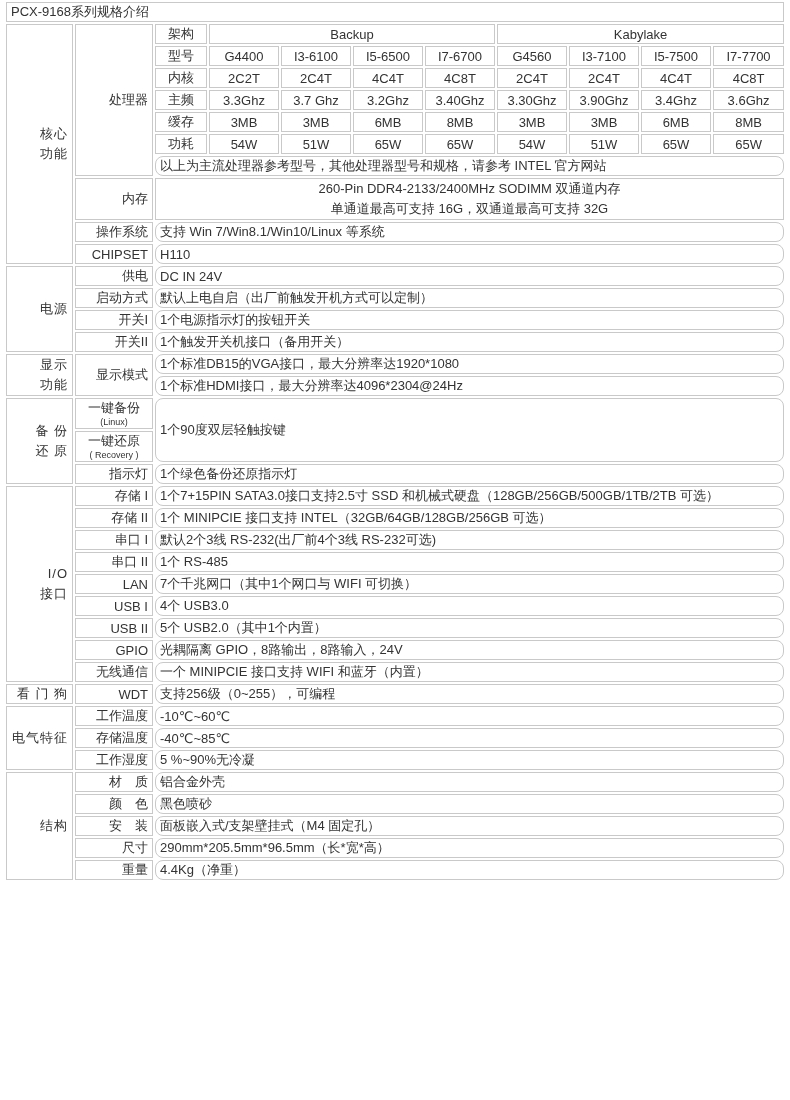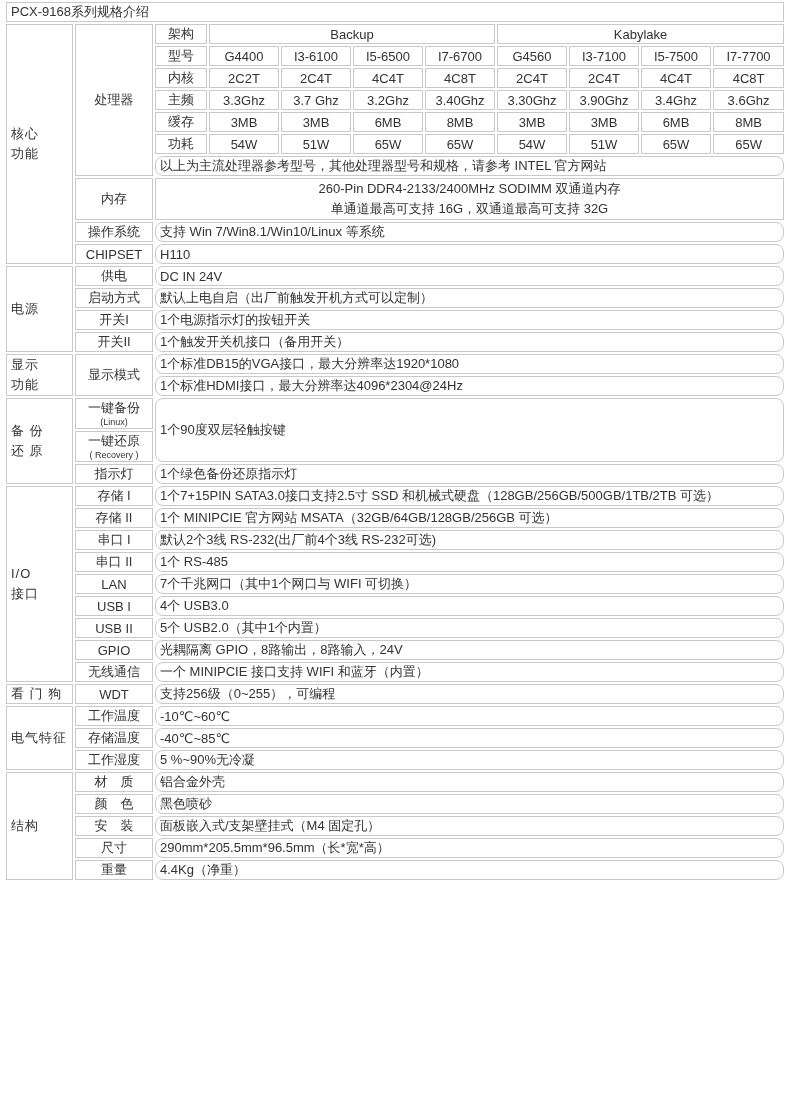--- a/index.html
+++ b/index.html
@@ -32,23 +32,23 @@
   table.spec td {
     border: 1px solid #c9c9c9;
     background: #ffffff;
     height: 20px;
     padding: 0 4px;
     vertical-align: middle;
     overflow: hidden;
     white-space: nowrap;
   }
   td.caption { text-align: left; }
-  td.grp { text-align: left; letter-spacing: 1px; margin-top: 12px; }
+  td.grp { text-align: right; letter-spacing: 1px; margin-top: 12px; }
   td.grp .gline { display: block; line-height: 20px; }
-  td.lbl { text-align: center; }
+  td.lbl { text-align: right; }
   td.sublbl { text-align: center; }
   td.cpu { text-align: center; }
   td.val { text-align: left; padding-left: 8px; border-radius: 8px; }
   td.val2 { text-align: center; padding-left: 8px; white-space: normal; }
   td.val2 .vline { display: block; line-height: 20px; }
   tr.h44 td { height: 28px; }
   td.keylbl { text-align: center; white-space: normal; }
   td.keylbl .main { display: block; line-height: 17px; }
   td.keylbl .sub { display: block; font-size: 9px; line-height: 12px; color: #333; }
 </style>
@@ -225,21 +225,21 @@
     <tr>
       <td class="grp" rowspan="9">
         <span class="gline">I/O</span>
         <span class="gline">接口</span>
       </td>
       <td class="lbl">存储 I</td>
       <td class="val" colspan="9">1个7+15PIN SATA3.0接口支持2.5寸 SSD 和机械式硬盘（128GB/256GB/500GB/1TB/2TB 可选）</td>
     </tr>
     <tr>
       <td class="lbl">存储 II</td>
-      <td class="val" colspan="9">1个 MINIPCIE 官方网站 MSATA（32GB/64GB/128GB/256GB 可选）</td>
+      <td class="val" colspan="9">1个 MINIPCIE 接口支持 INTEL（32GB/64GB/128GB/256GB 可选）</td>
     </tr>
     <tr>
       <td class="lbl">串口 I</td>
       <td class="val" colspan="9">默认2个3线 RS-232(出厂前4个3线 RS-232可选)</td>
     </tr>
     <tr>
       <td class="lbl">串口 II</td>
       <td class="val" colspan="9">1个 RS-485</td>
     </tr>
     <tr>

